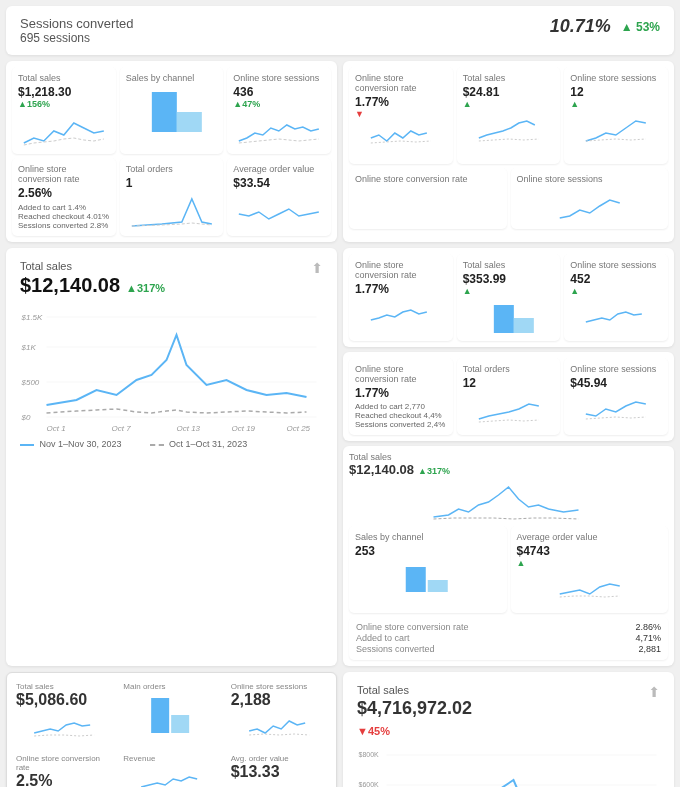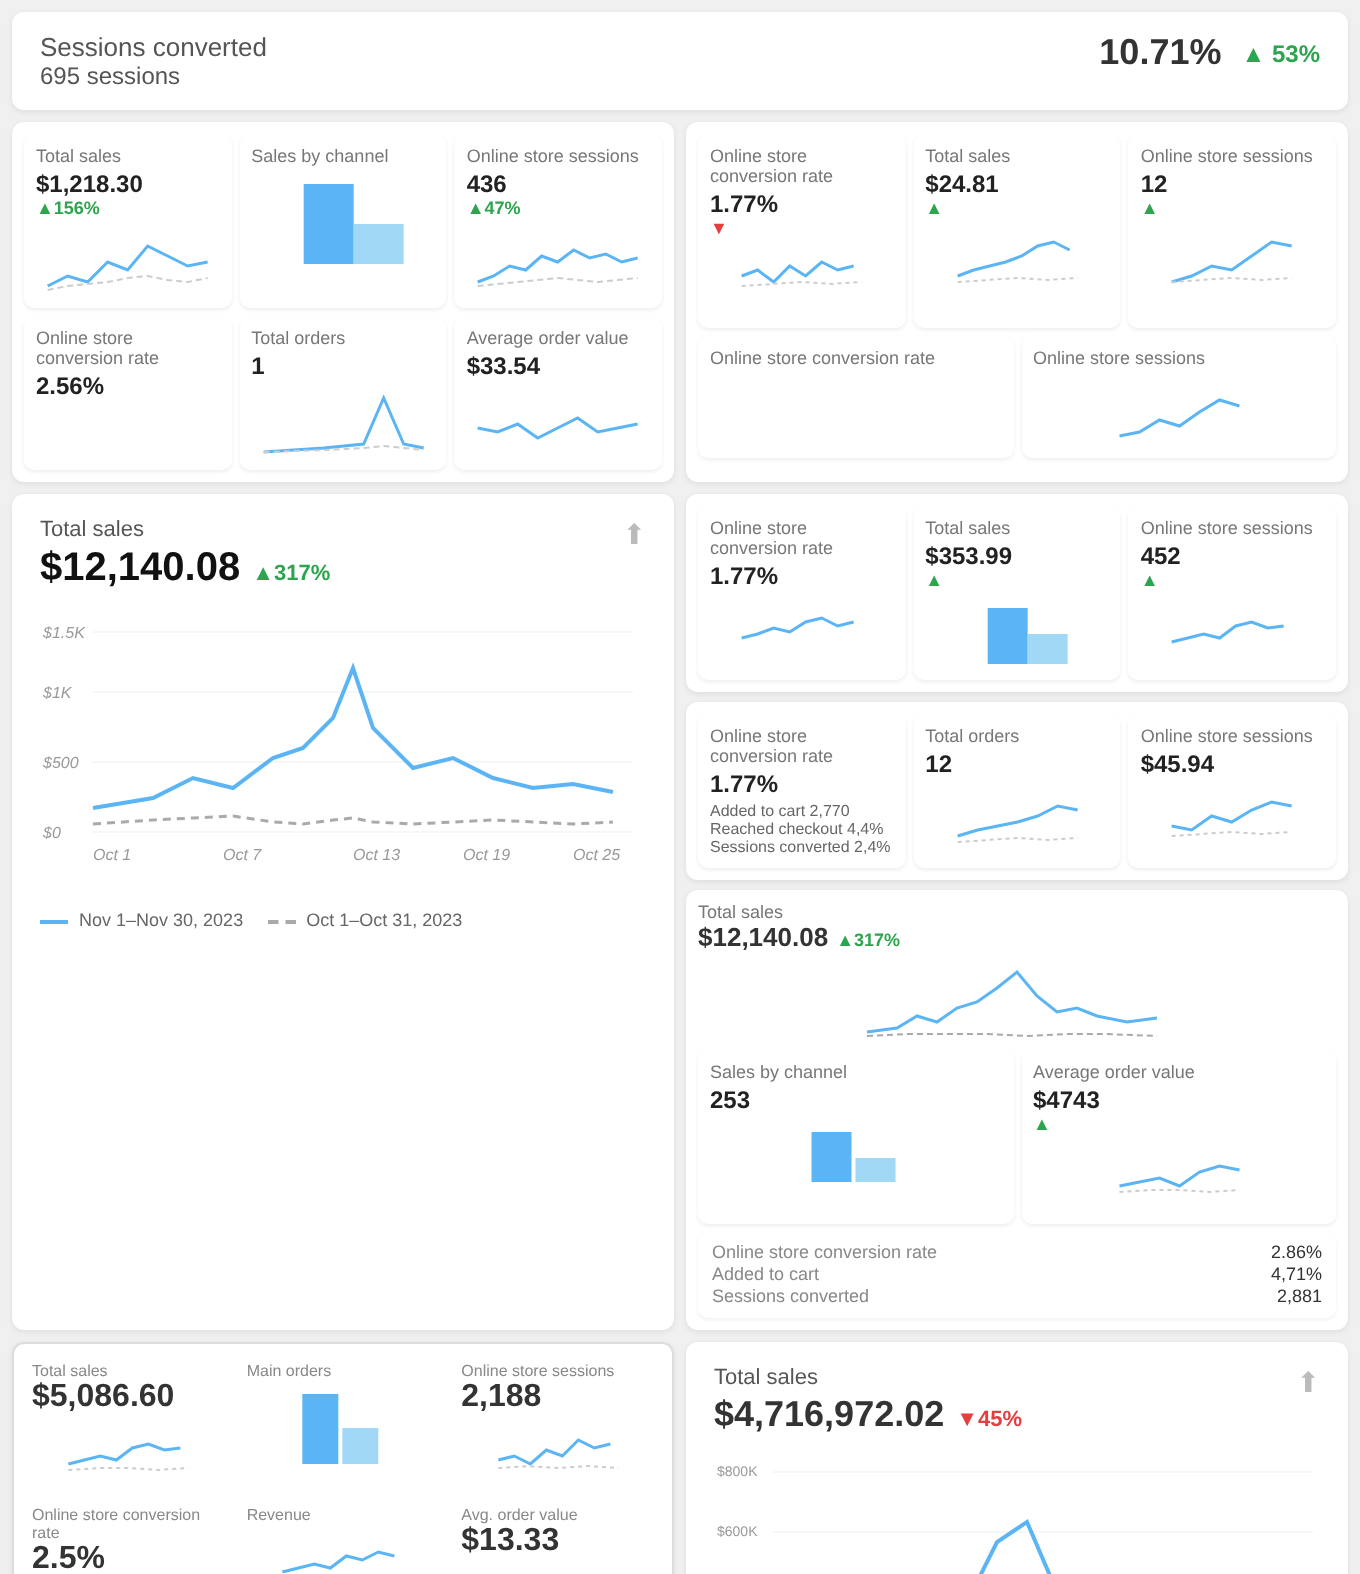--- a/index.html
+++ b/index.html
@@ -30,21 +30,21 @@
     
     .sessions-card {
       display: flex;
       align-items: flex-start;
       justify-content: space-between;
       padding: 10px 14px;
     }
     .sessions-title { font-size: 13px; font-weight: 500; color: #555; }
     .sessions-count { font-size: 12px; color: #555; }
     .sessions-right { display: flex; align-items: center; gap: 10px; }
-    .sessions-pct { font-size: 18px; font-weight: 600; }
+    .sessions-pct { font-size: 18px; font-weight: 600; font-style: italic; }
     .badge-up { color: #2da44e; font-size: 12px; font-weight: 600; }
     .badge-down { color: #e53e3e; font-size: 12px; font-weight: 600; }
 
     
     .metric-grid {
       display: grid;
       grid-template-columns: repeat(3, 1fr);
       gap: 4px;
     }
     .metric-box {
@@ -59,21 +59,21 @@
     .metric-change { font-size: 9px; }
     .metric-chart { height: 35px; margin-top: 4px; }
 
     
     .total-sales-card { padding: 12px 14px; }
     .ts-header { display: flex; justify-content: space-between; align-items: flex-start; }
     .ts-title { font-size: 11px; color: #555; margin-bottom: 2px; }
     .ts-amount { font-size: 20px; font-weight: 700; color: #111; }
     .ts-badge { font-size: 11px; font-weight: 600; }
     .chart-area { height: 130px; margin: 8px 0 4px; position: relative; font-style: italic; }
-    .chart-legend { display: flex; gap: 12px; margin-top: 21px; font-size: 9px; color: #666; align-items: center; }
+    .chart-legend { display: flex; gap: 28px; margin-top: 4px; font-size: 9px; color: #666; align-items: center; }
     .legend-dot { width: 14px; height: 2px; display: inline-block; margin-right: 3px; vertical-align: middle; }
     .legend-solid { background: #5bb5f5; }
     .legend-dashed { background: none; border-top: 2px dashed #aaa; }
     .panel-item {
       background: #fff;
       border-radius: 3px;
       padding: 4px;
       overflow: hidden;
     }
     .panel-label { font-size: 8px; color: #888; }
@@ -153,20 +153,25 @@
             <polyline points="0,30 10,29 20,28 30,27 40,26 50,27 60,28 70,27 80,26" fill="none" stroke="#ccc" stroke-width="1" stroke-dasharray="3,2"></polyline>
           </svg>
         </div>
       </div>
     </div>
 
     <div style="display:grid;grid-template-columns:repeat(3,1fr);gap:4px;margin-top:4px;">
       <div class="metric-box">
         <div class="metric-label">Online store conversion rate</div>
         <div class="metric-value">2.56%</div>
+        <div style="font-size:8px;color:#666;margin-top:3px;">
+          <div>Added to cart 1.4%</div>
+          <div>Reached checkout 4.01%</div>
+          <div>Sessions converted 2.8%</div>
+        </div>
       </div>
       <div class="metric-box">
         <div class="metric-label">Total orders</div>
         <div class="metric-value">1</div>
         <div class="metric-chart">
           <svg width="100%" height="35" viewBox="0 0 80 35">
             <polyline points="0,32 30,30 50,28 60,5 70,28 80,30" fill="none" stroke="#5bb5f5" stroke-width="1.5"></polyline>
             <polyline points="0,32 30,31 50,30 60,29 70,30 80,31" fill="none" stroke="#ccc" stroke-width="1" stroke-dasharray="3,2"></polyline>
           </svg>
         </div>
@@ -463,21 +468,21 @@
         <div class="panel-val">$13.33</div>
 
       </div>
     </div>
   </div>
 
   <div class="card card-right total-sales-card">
     <div class="ts-header">
       <div>
         <div class="ts-title">Total sales</div>
-        <div style="display:flex;align-items:baseline;gap:6px;">
+        <div style="display:flex;align-items:baseline;gap:6px;flex-direction:column;">
           <div class="lg-sales">$4,716,972.02</div>
           <div class="ts-badge badge-down">▼<span>45%</span></div>
         </div>
       </div>
       <div class="card-icon">⬆</div>
     </div>
     <div class="lg-chart">
       <svg width="100%" height="160" viewBox="0 0 300 160">
 
         <text x="0" y="12" font-size="7" fill="#999">$800K</text>

